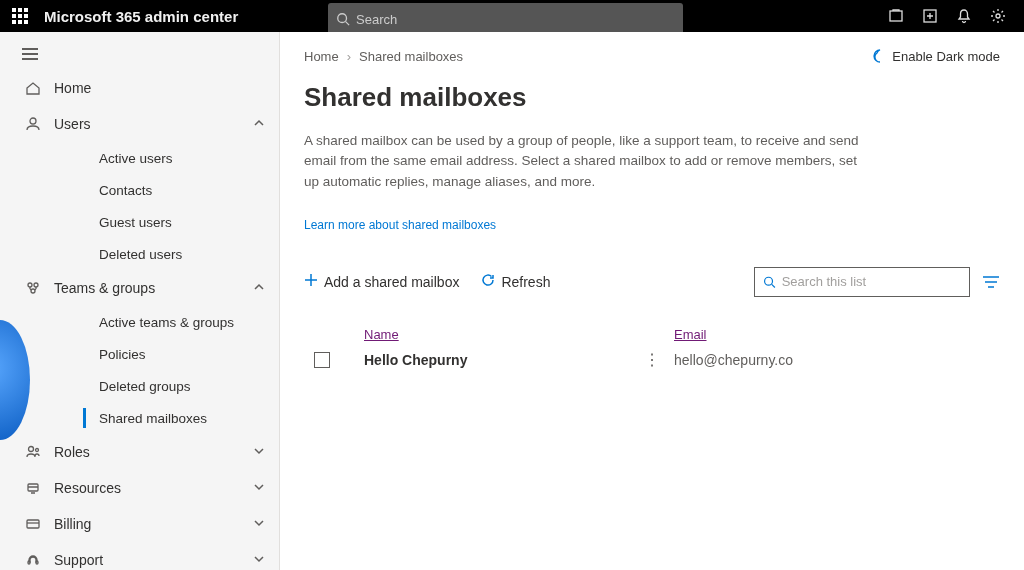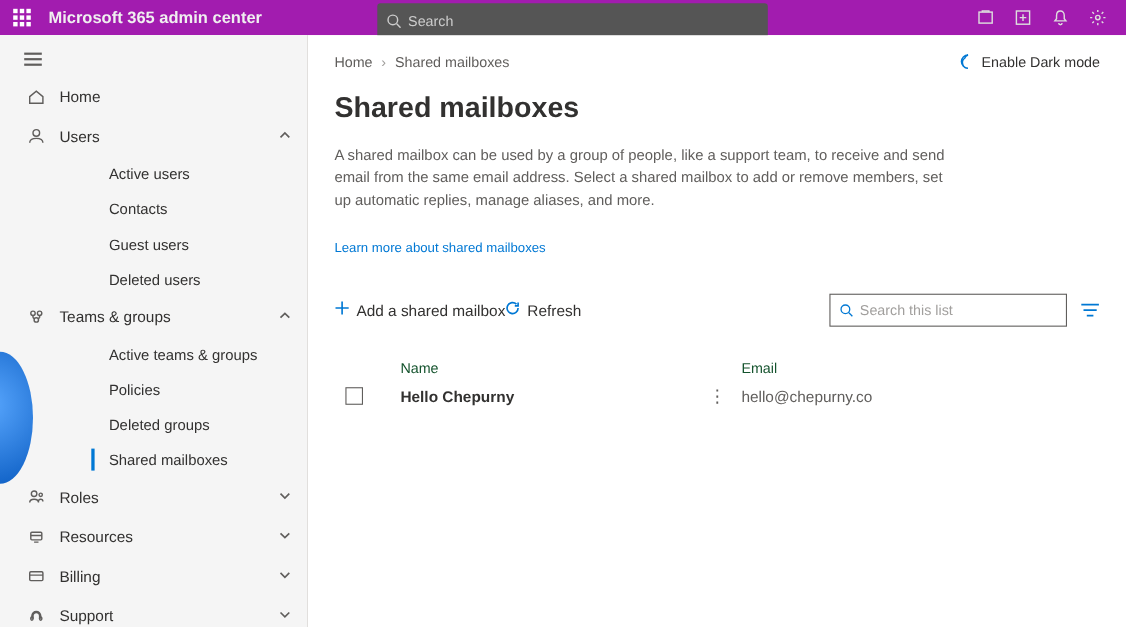--- a/index.html
+++ b/index.html
@@ -1,24 +1,24 @@
 <!DOCTYPE html>
 <html><head>
 <meta charset="utf-8">
 <style>
 * { box-sizing: border-box; margin: 0; padding: 0; }
 body { font-family: "Segoe UI", -apple-system, sans-serif; font-size: 14px; color: #323130; width: 1024px; height: 570px; overflow: hidden; background: #fff; }
 
 
-.topbar { height: 32px; background: #a21caf; display: flex; align-items: center; color: #fff; position: relative; }
+.topbar { height: 32px; background: #000000; display: flex; align-items: center; color: #fff; position: relative; }
 .waffle { width: 40px; display: flex; align-items: center; justify-content: center; cursor: pointer; }
 .waffle-dots { display: grid; grid-template-columns: repeat(3, 4px); grid-template-rows: repeat(3, 4px); gap: 2px; }
 .waffle-dots span { width: 4px; height: 4px; background: #fff; }
 .app-title { font-size: 15px; font-weight: 600; color: #f0f0f0; margin-left: 4px; }
-.search-wrap { position: absolute; left: 343px; top: 3px; width: 355px; height: 32px; background: #555; border-radius: 3px; display: flex; align-items: center; padding: 0 8px; color: #ddd; }
+.search-wrap { position: absolute; left: 328px; top: 3px; width: 355px; height: 32px; background: #555; border-radius: 3px; display: flex; align-items: center; padding: 0 8px; color: #ddd; }
 .search-wrap svg { margin-right: 6px; flex-shrink: 0; }
 .search-wrap input { background: transparent; border: none; outline: none; color: #ddd; font-size: 13px; width: 100%; }
 .search-wrap input::placeholder { color: #ccc; }
 .top-icons { margin-left: auto; display: flex; gap: 18px; padding-right: 18px; }
 .top-icons span { cursor: pointer; display: flex; align-items: center; }
 
 
 .layout { display: flex; height: calc(570px - 32px); }
 .sidebar { width: 280px; background: #f5f5f5; border-right: 1px solid #e1dfdd; padding-top: 10px; overflow-y: auto; position: relative; }
 .hamburger { padding: 6px 0 10px 22px; cursor: pointer; }
@@ -36,29 +36,29 @@
 
 .main { flex: 1; padding: 16px 24px; overflow-y: auto; position: relative; background: #fff; }
 .crumb-row { display: flex; align-items: center; justify-content: space-between; margin-bottom: 18px; }
 .breadcrumb { font-size: 13px; color: #605e5c; display: flex; align-items: center; gap: 8px; }
 .breadcrumb .sep { color: #a19f9d; }
 .dark-toggle { display: flex; align-items: center; gap: 6px; font-size: 13px; color: #323130; cursor: pointer; }
 h1.page-title { font-size: 26px; font-weight: 700; margin-bottom: 18px; }
 .desc { font-size: 13.5px; color: #605e5c; line-height: 1.5; max-width: 570px; margin-bottom: 24px; }
 .learn-link { font-size: 12px; color: #0078d4; cursor: pointer; }
 .toolbar-row { display: flex; align-items: center; margin-top: 34px; border-top: 1px solid transparent; }
-.toolbar-actions { display: flex; }
+.toolbar-actions { display: flex; gap: 22px; }
 .tb-btn { display: flex; align-items: center; gap: 6px; font-size: 14px; color: #323130; cursor: pointer; }
 .tb-btn .plus, .tb-btn .refr { color: #0078d4; }
 .list-search { margin-left: auto; width: 216px; height: 30px; border: 1px solid #605e5c; display: flex; align-items: center; padding: 0 8px; }
 .list-search input { border: none; outline: none; font-size: 13px; width: 100%; }
 .list-search input::placeholder { color: #a19f9d; }
 .filter-btn { margin-left: 12px; cursor: pointer; color: #0078d4; display: flex; align-items: center; }
 .table { margin-top: 30px; }
-.thead { display: flex; font-size: 13px; color: #14532d; padding-bottom: 10px; }
+.thead { display: flex; font-size: 13px; color: #701a75; padding-bottom: 10px; text-decoration: underline; }
 .col-chk { width: 60px; padding-left: 10px; }
 .col-name { flex: 0 0 280px; }
 .col-mid { flex: 0 0 30px; }
 .col-email { flex: 1; }
 .trow { display: flex; align-items: flex-start; height: 44px; font-size: 14px; }
 .chkbox { width: 16px; height: 16px; border: 1.5px solid #605e5c; background: #fff; cursor: pointer; }
 .more-dots { cursor: pointer; color: #605e5c; font-size: 16px; line-height: 1; }
 </style>
 </head>
 <body>

